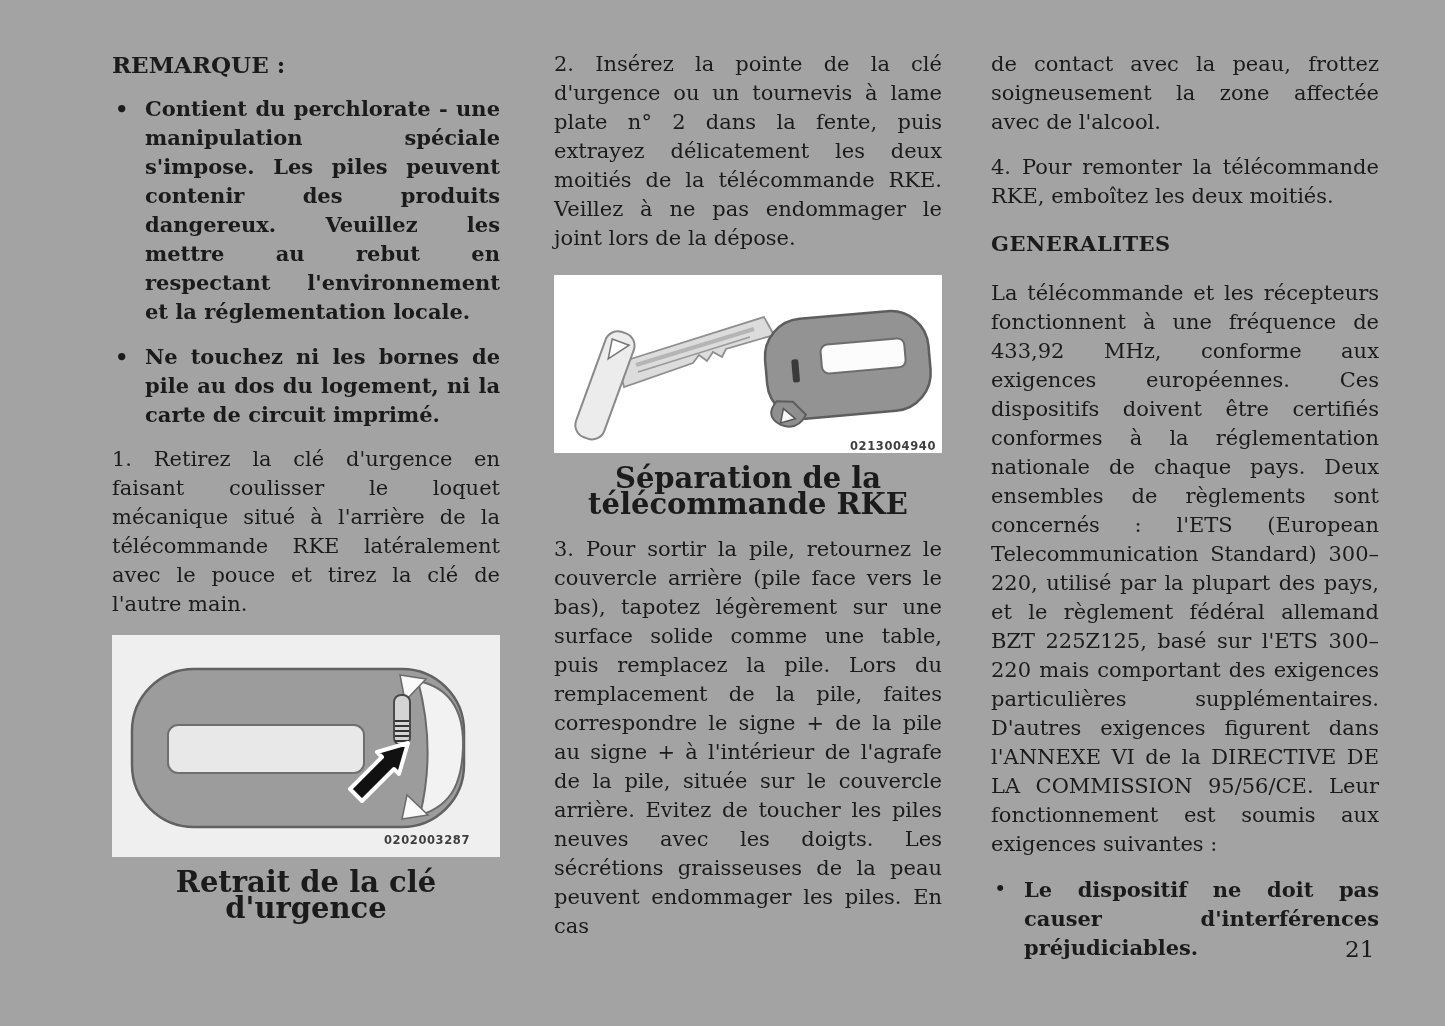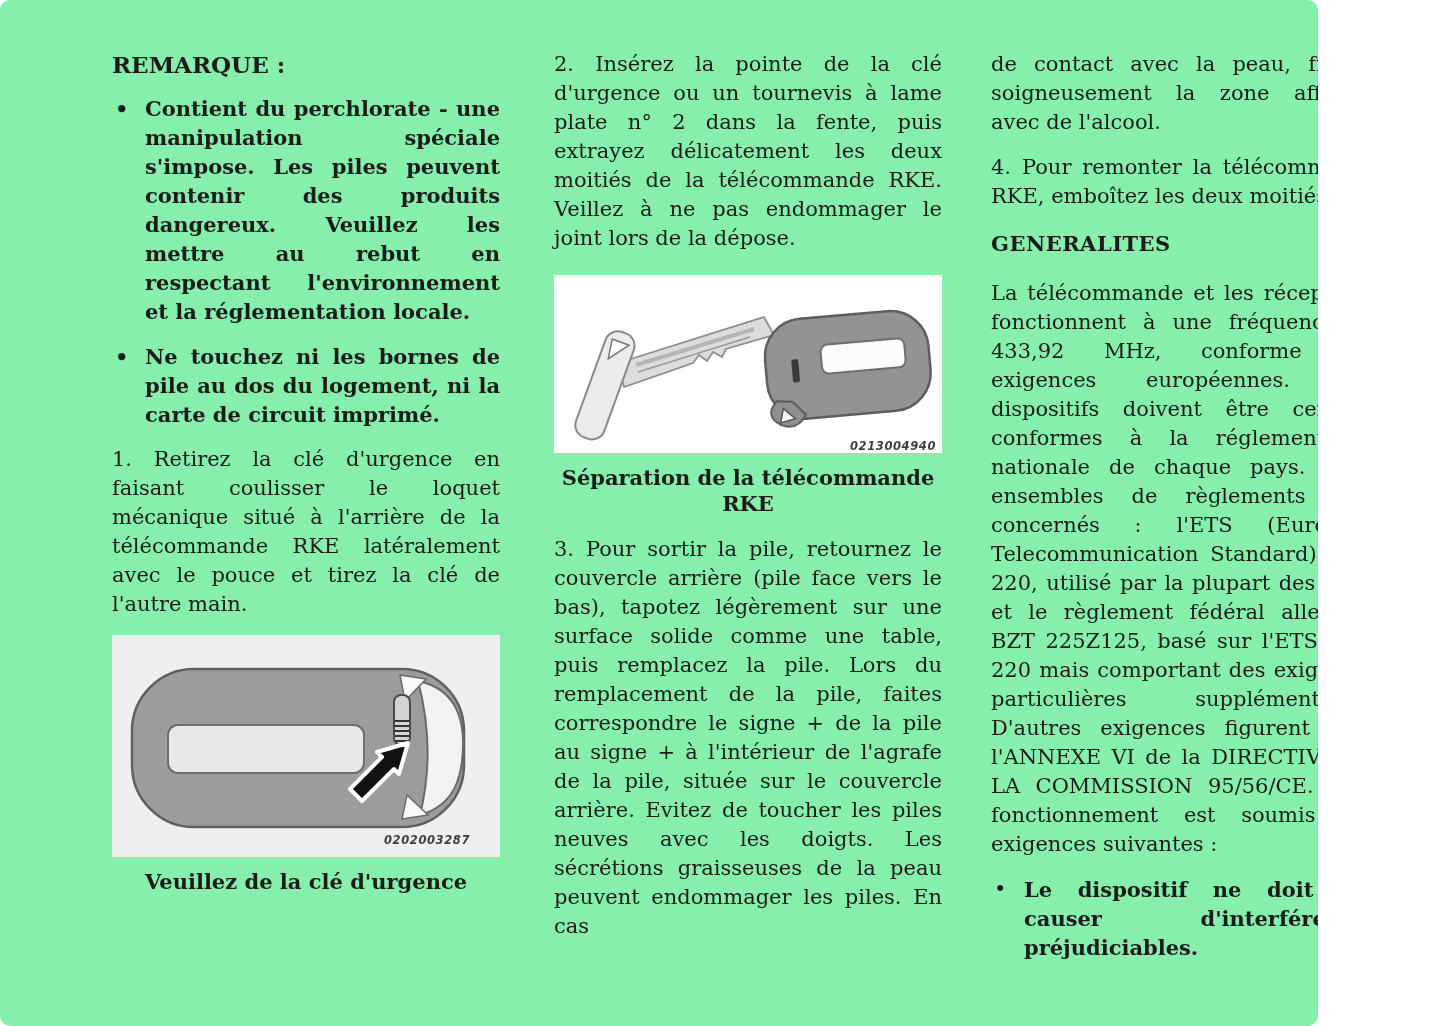--- a/index.html
+++ b/index.html
@@ -1,36 +1,36 @@
 <!DOCTYPE html>
 <html lang="fr"><head>
 <meta charset="utf-8">
 <style>
   html,body{margin:0;padding:0;background:#ffffff;}
-  .page{position:relative;width:1318px;height:1026px;background:#86efac;
-        font-family:"DejaVu Serif", serif;color:#1b1b1b;overflow:hidden;border-radius:10px;}
+  .page{position:relative;width:1445px;height:1026px;background:#a3a3a3;
+        font-family:"DejaVu Serif", serif;color:#1b1b1b;overflow:hidden;}
   .col{position:absolute;top:50px;width:388px;}
   #col1{left:112px;} #col2{left:554px;} #col3{left:991px;}
 
   h2.remarque{font-size:23px;font-weight:bold;margin:0 0 15px;line-height:29px;}
   h1.generalites{font-size:21px;font-weight:bold;margin:4px 0 18px;line-height:34px;letter-spacing:.5px;}
 
   p.body{font-size:21px;line-height:29px;text-align:justify;margin:0 0 16px;}
   .li{display:flex;margin:0 0 16px;}
   .li .marker{flex:0 0 30px;font-size:21px;line-height:29px;padding-left:3px;}
   .li .txt{flex:1;font-size:21px;line-height:29px;text-align:justify;margin:0;font-weight:bold;}
   .li.boldtxt .txt,.li.boldtxt .marker{font-weight:bold;}
 
-  .fig{position:relative;margin:0 0 12px;font-style:italic;}
+  .fig{position:relative;margin:0 0 12px;}
   .fig svg{display:block;}
   .figcode{position:absolute;font-family:"DejaVu Sans", sans-serif;font-size:11.5px;
            font-weight:bold;color:#3f3f3f;letter-spacing:.6px;}
   #fig1 .figcode{right:30px;bottom:10px;}
   #fig2 .figcode{right:6px;bottom:0px;}
-  .caption{font-size:21px;font-weight:bold;text-align:center;margin:3px 0 18px;line-height:26px;}
+  .caption{font-size:29px;font-weight:bold;text-align:center;margin:3px 0 18px;line-height:26px;}
   #fig2wrap{margin-top:22px;}
 
   .pagenum{position:absolute;left:1345px;top:920px;font-size:23px;margin-top:16px;}
 </style>
 </head>
 <body>
 
 <div class="page">
 
   <div class="col" id="col1">
@@ -60,21 +60,21 @@
 
         <rect x="56" y="90" width="196" height="48" rx="10" fill="#e8e8e8" stroke="#6f6f6f" stroke-width="2"></rect>
 
         <rect x="282" y="60" width="16" height="50" rx="7" fill="#d4d4d4" stroke="#4a4a4a" stroke-width="2"></rect>
         <path d="M283,86 h14 M283,91 h14 M283,96 h14 M283,101 h14 M283,106 h14" stroke="#333" stroke-width="1.8"></path>
 
         <polygon points="296,108 287,139 282,134 250,166 238,154 270,122 265,117" fill="#111111" stroke="#ffffff" stroke-width="4" stroke-linejoin="round"></polygon>
       </svg>
       <span class="figcode">0202003287</span>
     </div>
-    <div class="caption">Veuillez de la clé d'urgence</div>
+    <div class="caption">Retrait de la clé d'urgence</div>
   </div>
 
   <div class="col" id="col2">
     <p class="body">2.  Insérez la pointe de la clé d'urgence ou un tournevis à lame plate n° 2 dans la fente, puis extrayez délicatement les deux moitiés de la télécommande RKE. Veillez à ne pas endommager le joint lors de la dépose.</p>
 
     <div class="fig" id="fig2wrap">
       <div id="fig2" style="position:relative;">
         <svg width="388" height="178" viewBox="0 0 388 178">
           <rect x="0" y="0" width="388" height="178" fill="#ffffff"></rect>
 

